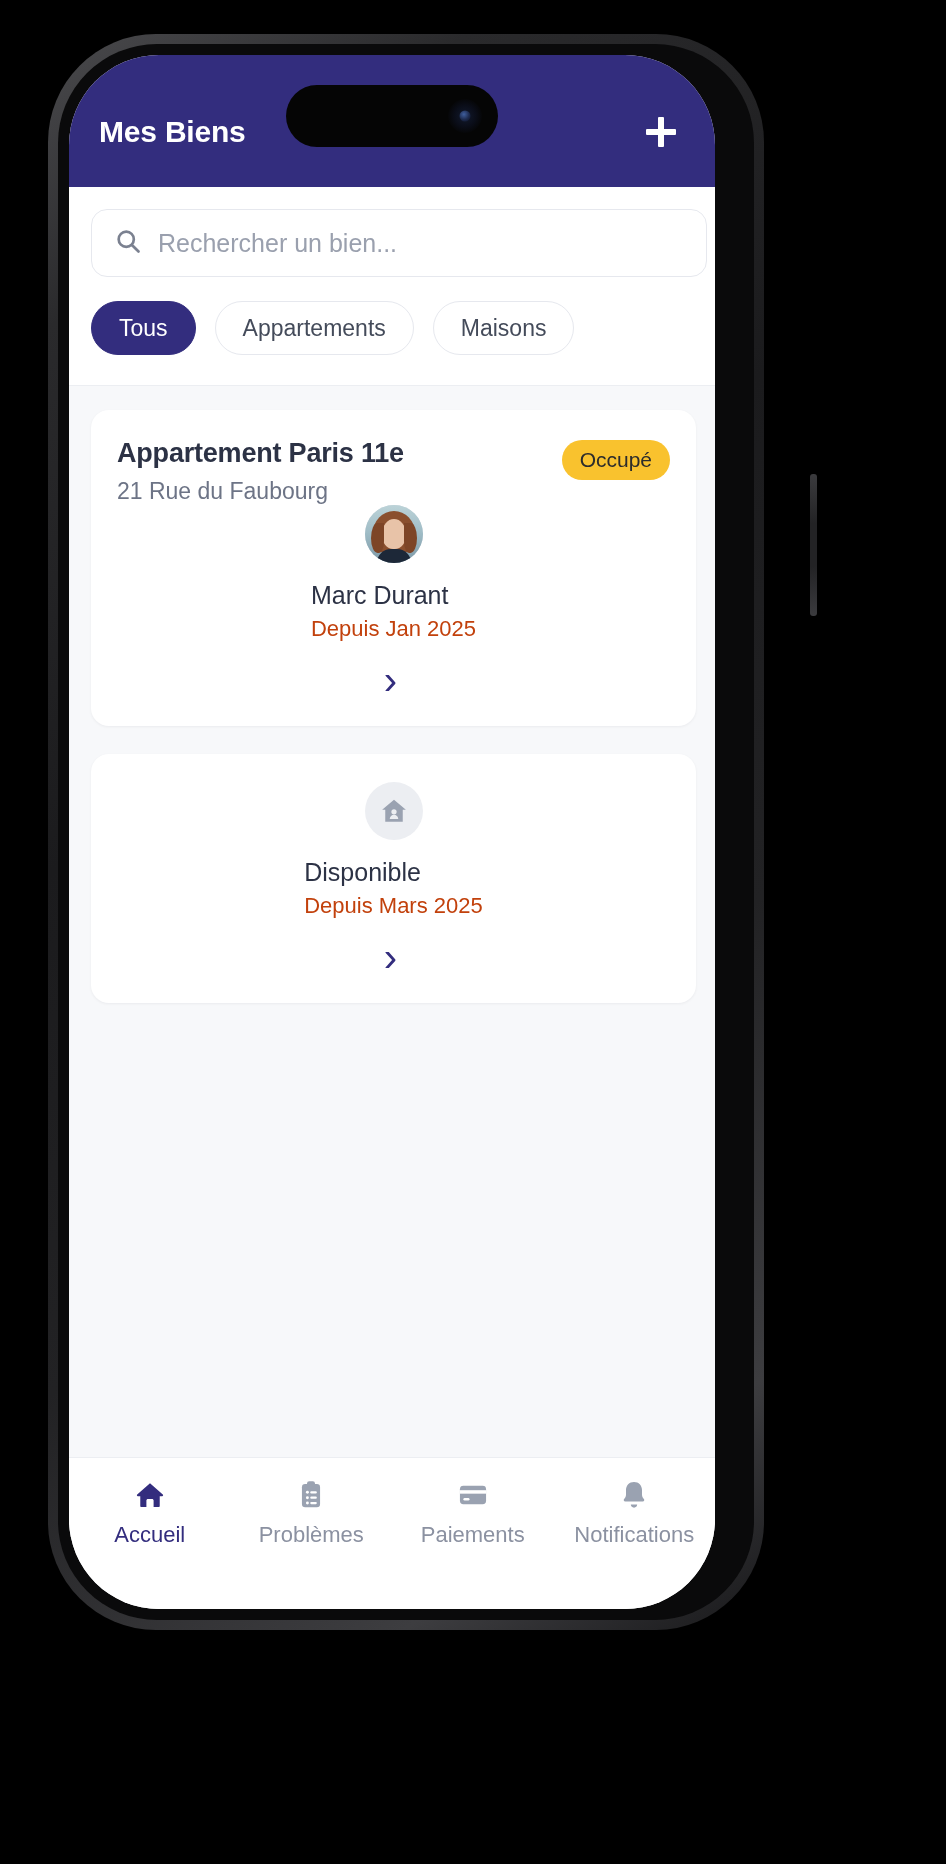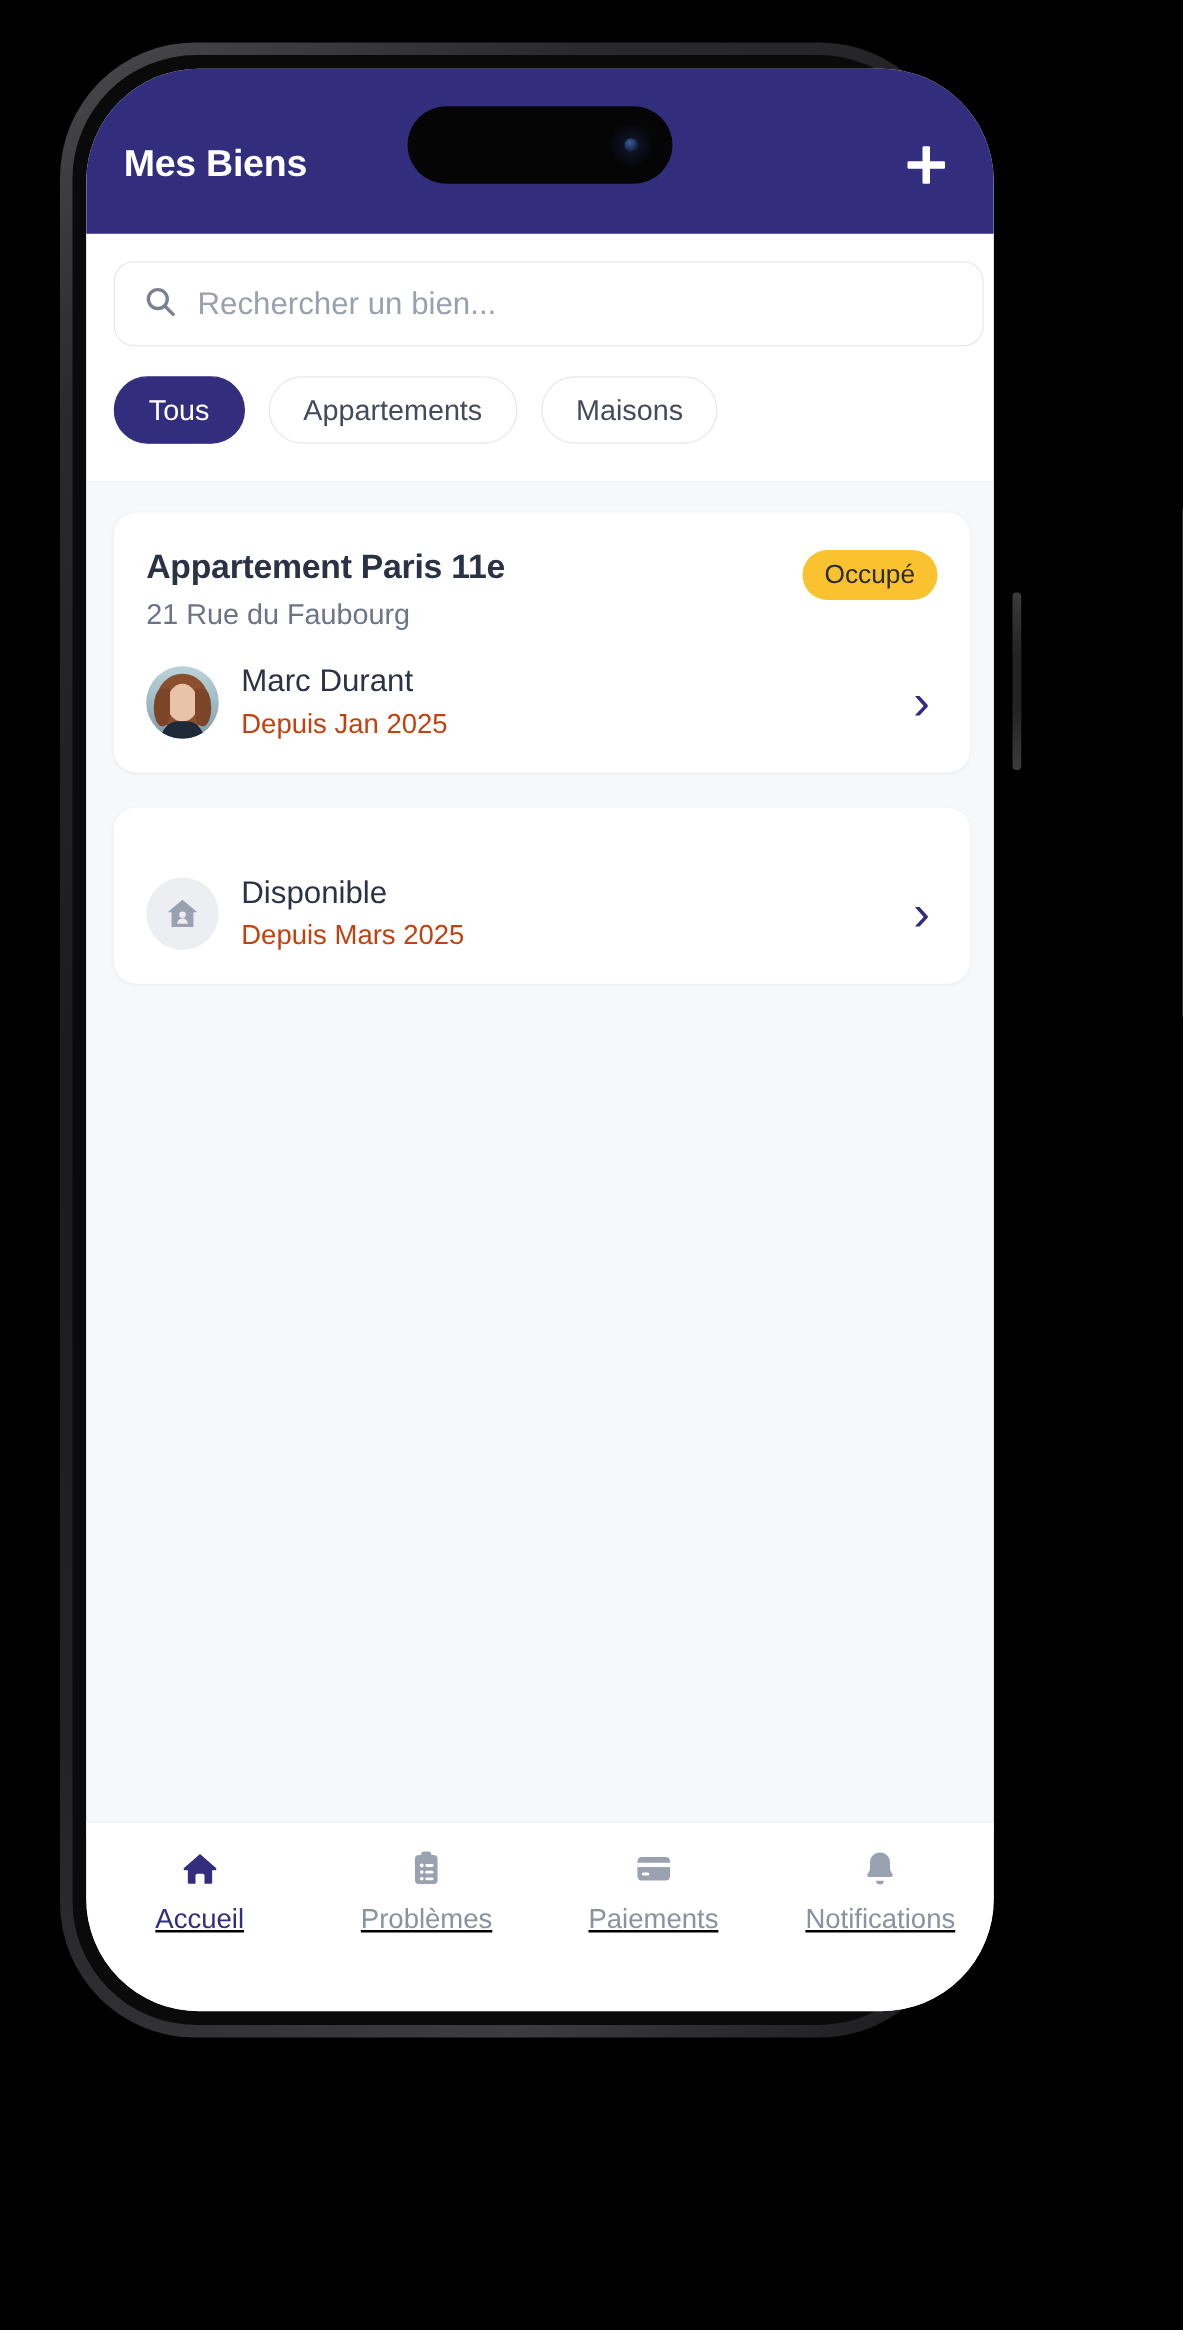--- a/index.html
+++ b/index.html
@@ -27,21 +27,21 @@
   .device-inner-ring {
     position: absolute;
     left: 10px; top: 10px;
     width: 696px; height: 1576px;
     border-radius: 99px;
     background: #0a0a0b;
   }
   .screen {
     position: absolute;
     left: 21px; top: 21px;
-    width: 726px; height: 1554px;
+    width: 646px; height: 1554px;
     border-radius: 90px;
     overflow: hidden;
     background: #f7f8fa;
   }
 
   
   .btn-side {
     position: absolute;
     background: linear-gradient(180deg,#3b3b3e,#232325 35%,#232325 65%,#3b3b3e);
     border-radius: 3px;
@@ -187,22 +187,22 @@
     font-size: 21px;
     white-space: nowrap;
     margin-top: 2px;
   }
   .badge-occupied { background: #F9C22E; color: #2c2c2c; }
   .badge-vacant   { background: #FDDCDC; color: #E63A3A; }
 
   .card-bottom {
     display: flex;
     align-items: center;
-    margin-top: 26px;
     gap: 18px;
+    flex-direction: column;
   }
   .avatar {
     width: 58px; height: 58px;
     border-radius: 50%;
     flex: 0 0 58px;
     overflow: hidden;
     position: relative;
     background: #cfd6dd;
   }
   
@@ -243,21 +243,20 @@
   
   .bottom-nav {
     position: absolute;
     left: 0; right: 0; bottom: 0;
     height: 152px;
     background: #ffffff;
     border-top: 1px solid #eceef2;
     display: flex;
     align-items: flex-start;
     padding-top: 20px;
-    text-decoration: underline;
   }
   .nav-item {
     flex: 1;
     display: flex; flex-direction: column;
     align-items: center;
     gap: 10px;
     cursor: pointer;
   }
   .nav-label { font-size: 22px; color: #8b91a1; }
   .nav-item.active .nav-label { color: #332D7E; }

